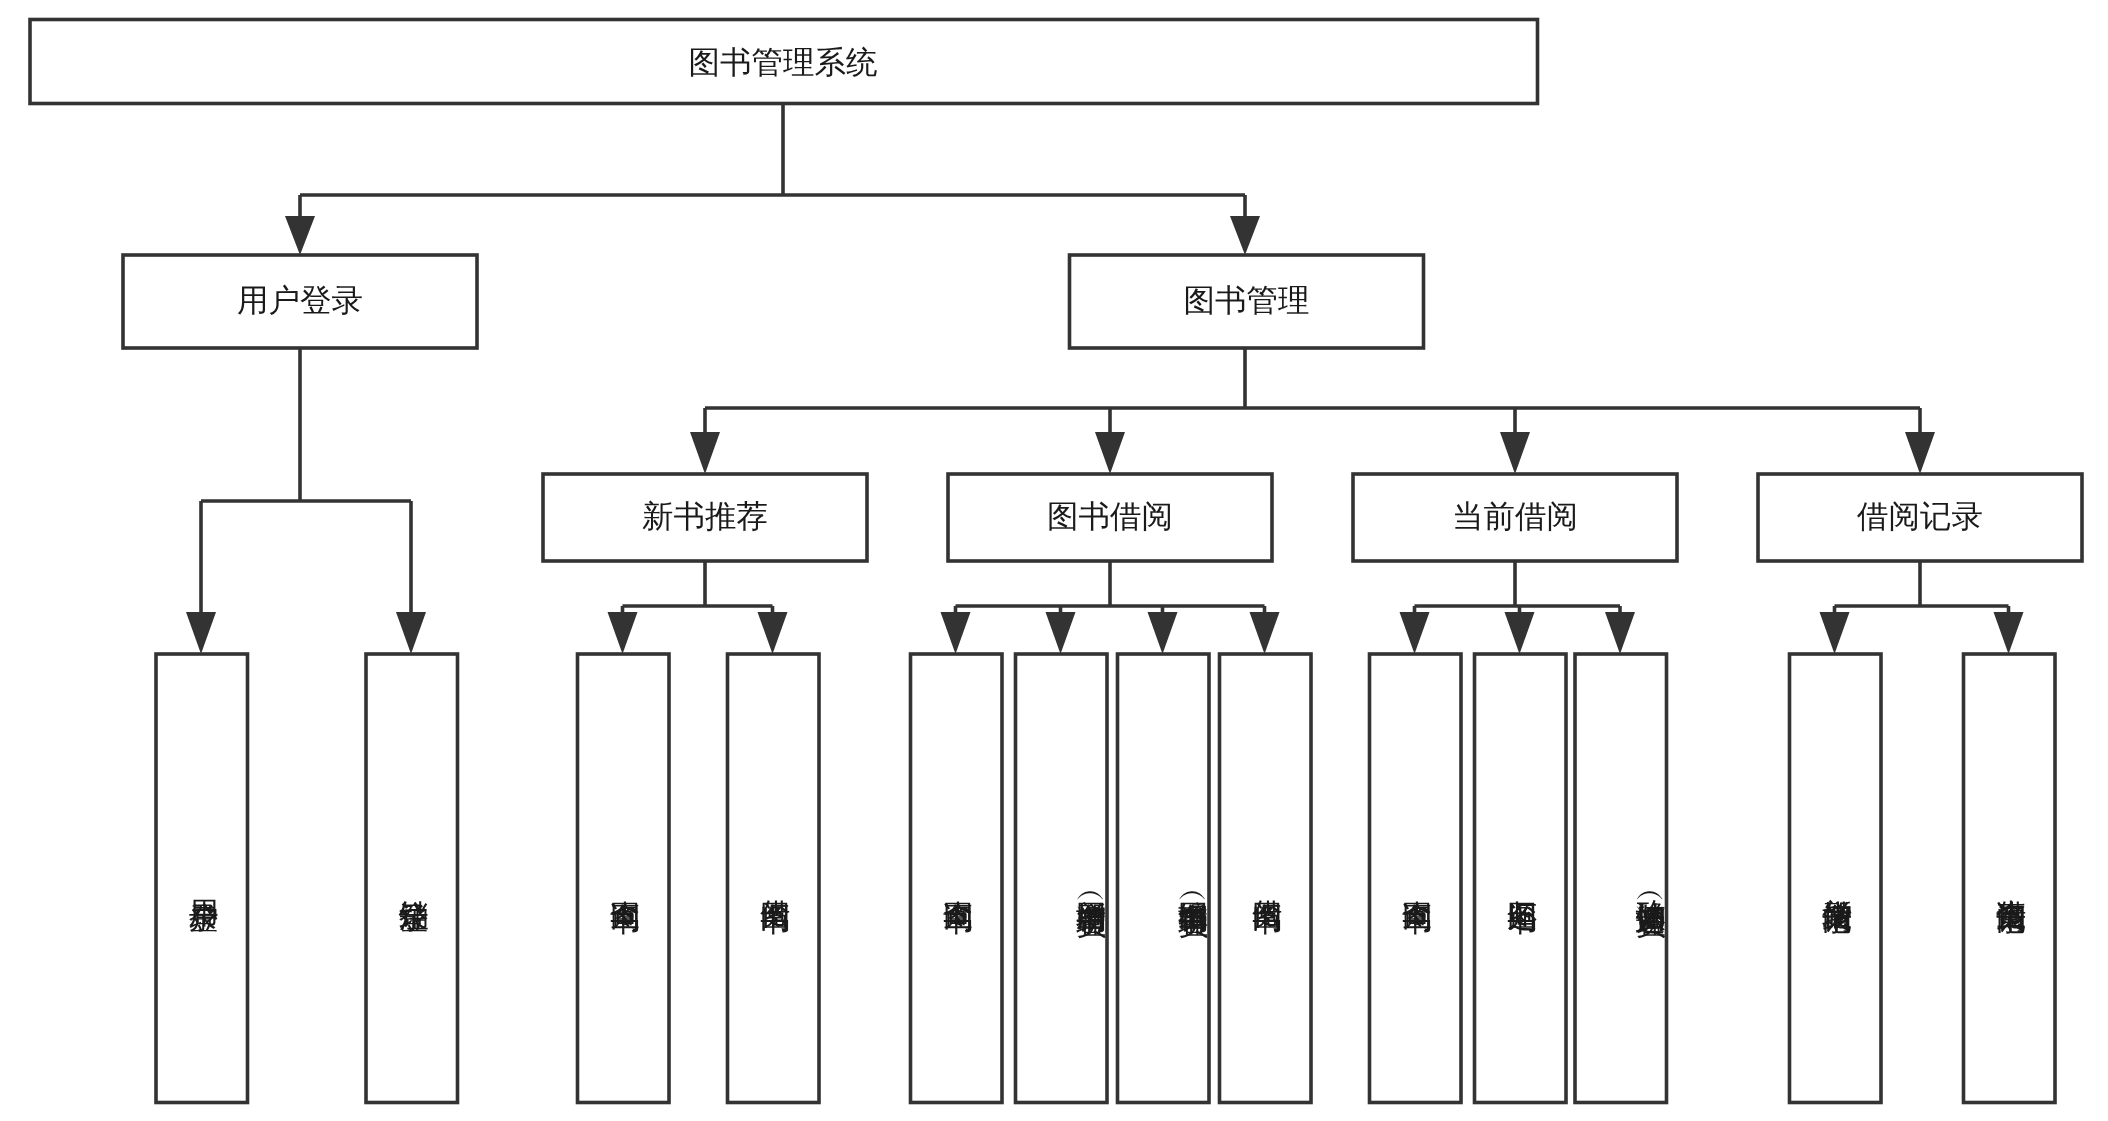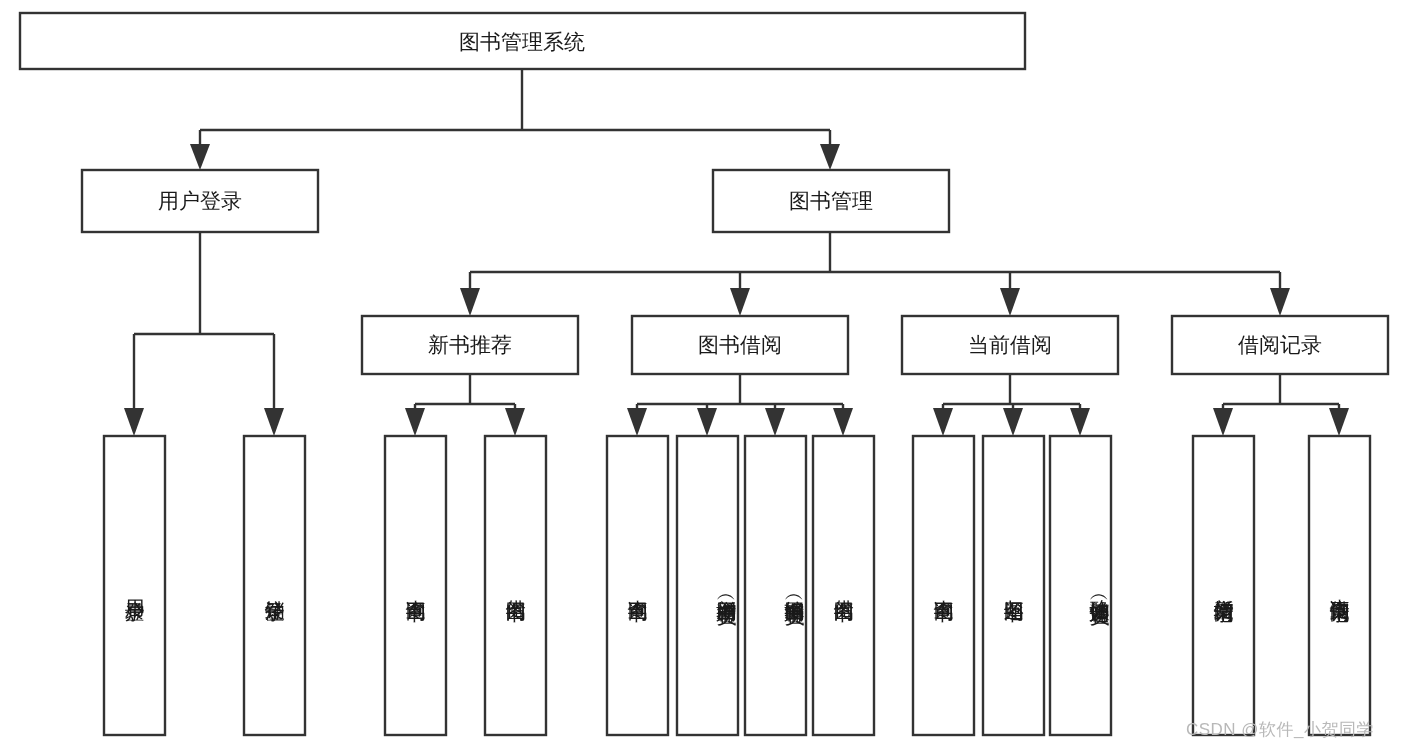--- a/index.html
+++ b/index.html
@@ -228,15 +228,14 @@
   <div class="vert-text-wrap" style="left:913px; top:436px; width:61px; height:299px;">查询图书</div>
 
   <div class="vert-text-wrap" style="left:983px; top:436px; width:61px; height:299px;">归还图书</div>
 
   <div class="vert-text-wrap" style="left:1050px; top:436px; width:61px; height:299px; align-items:flex-start; padding-top:6px; box-sizing:border-box;">确认归还（管理员）</div>
 
   <div class="vert-text-wrap" style="left:1193px; top:436px; width:61px; height:299px;">新增借阅记录</div>
 
   <div class="vert-text-wrap" style="left:1309px; top:436px; width:61px; height:299px;">查询借阅记录</div>
 
-  <div class="watermark">CSDN @软件_小贺同学</div>
 
 </div>
 
 </body></html>

